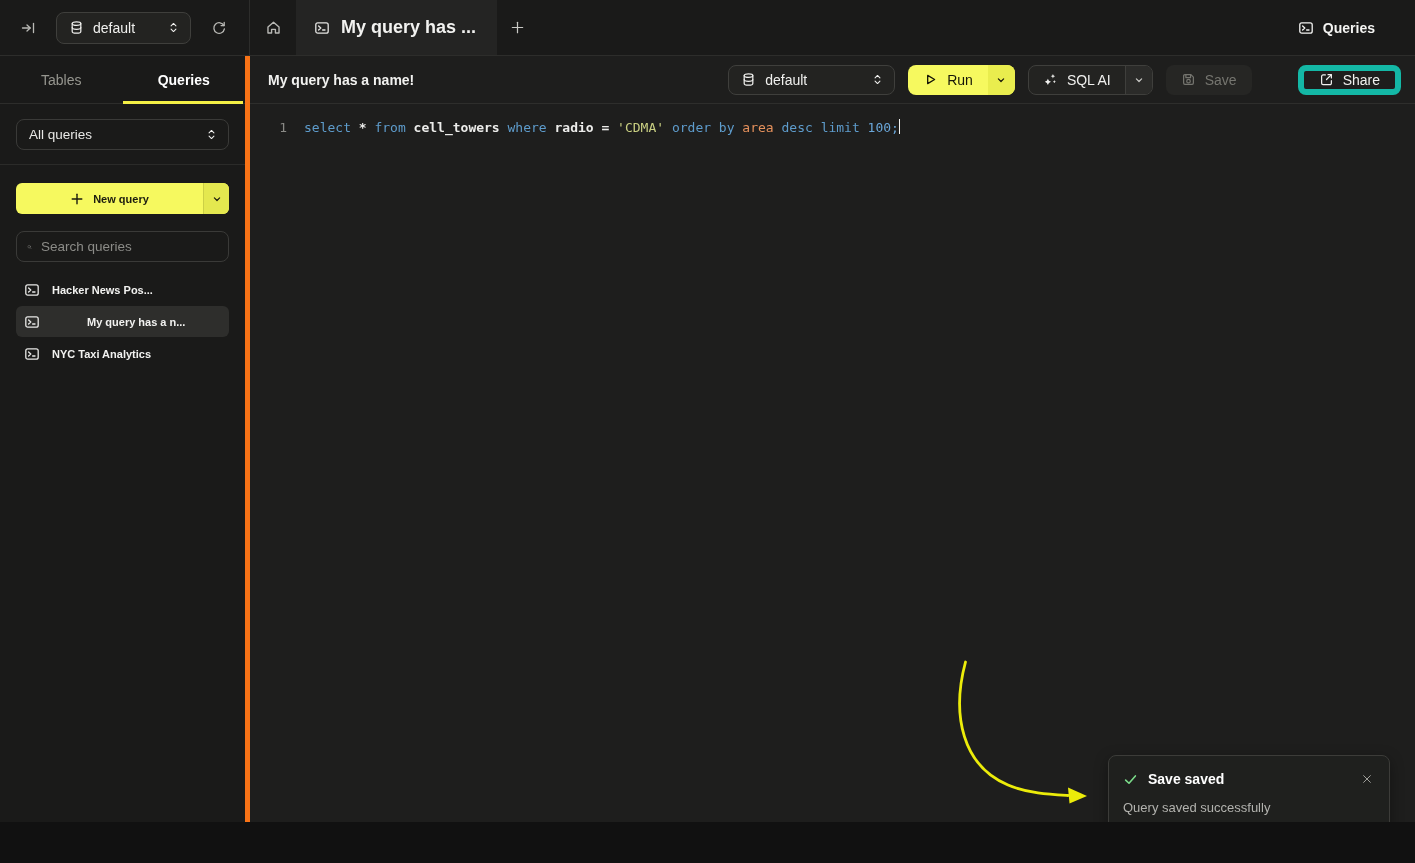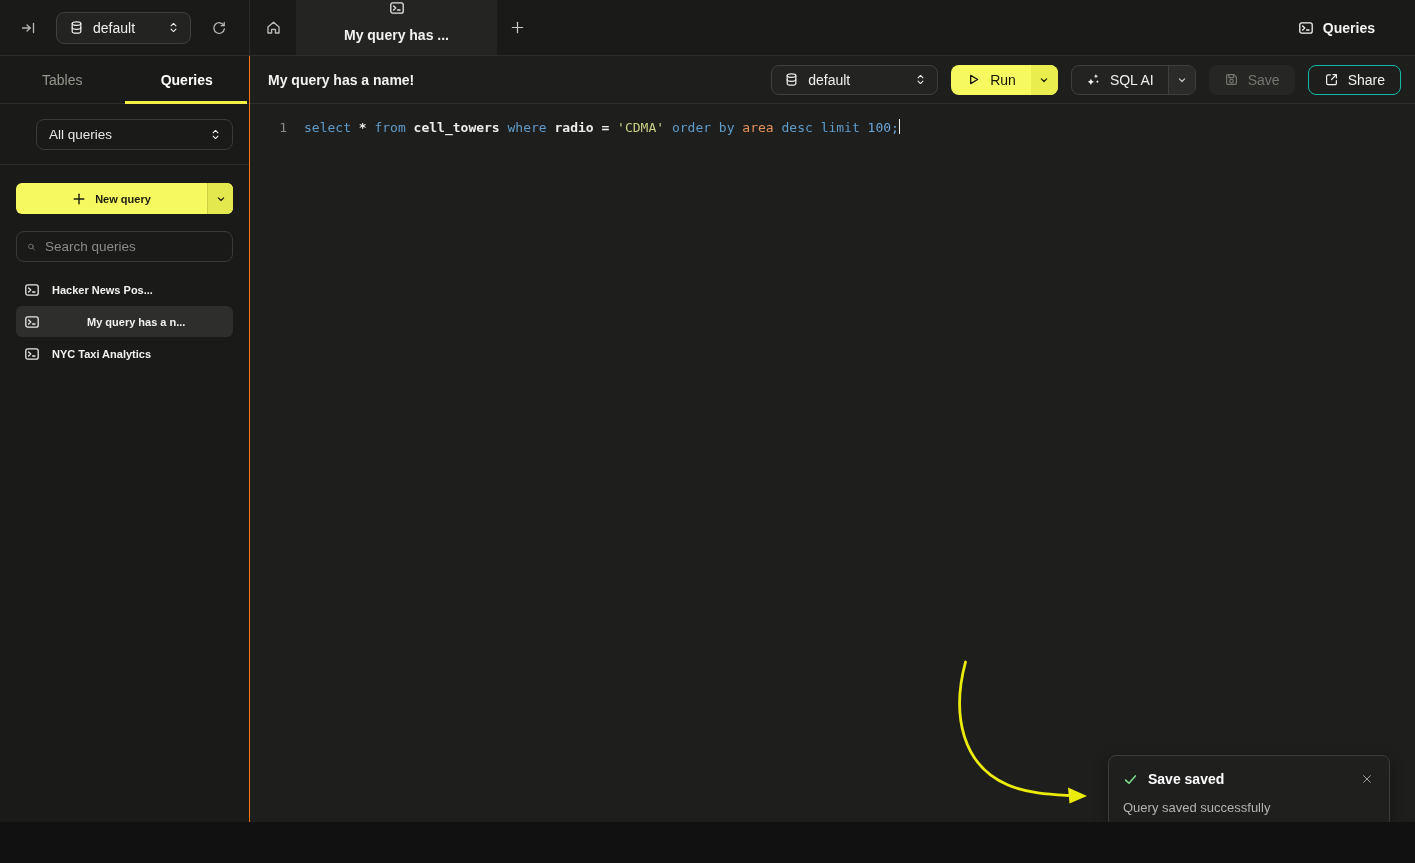--- a/index.html
+++ b/index.html
@@ -25,35 +25,35 @@
     height:32px; padding:0 10px 0 12px;
     background:#232321; border:1px solid #3f3f3c; border-radius:8px;
     color:#f0f0ee; cursor:pointer;
   }
   .select .lbl { flex:1; font-size:14px; }
   .topbar-db { width:135px; }
   .tabstrip { display:flex; align-items:stretch; }
   .home-btn { width:46px; display:flex; align-items:center; justify-content:center; color:#b9b9b5; cursor:pointer; background:transparent; border:none; }
   .tab {
     width:201px; display:flex; align-items:center; gap:11px; padding:0 18px;
-    background:#242423; color:#f2f2f0; font-weight:600; font-size:14px; cursor:pointer;flex-direction:column;
+    background:#242423; color:#f2f2f0; font-weight:600; font-size:18px; cursor:pointer;
   }
   .tab .ticon { color:#e4e4e2; }
   .plus-btn { width:40px; display:flex; align-items:center; justify-content:center; color:#c9c9c5; font-size:18px; cursor:pointer; background:transparent; border:none; }
   .topbar-right { margin-left:auto; display:flex; align-items:center; padding-right:40px; gap:9px; font-weight:700; color:#f4f4f2; }
 
   
   .body { display:flex; height:806px; }
-  .sidebar { width:250px; flex:0 0 250px; background:#1a1a19; border-right:1px solid #f97316; display:flex; flex-direction:column; }
+  .sidebar { width:250px; flex:0 0 250px; background:#1a1a19; border-right:5px solid #f97316; display:flex; flex-direction:column; }
   .side-tabs { display:flex; height:48px; border-bottom:1px solid #2d2d2b; }
   .side-tab { flex:1; display:flex; align-items:center; justify-content:center; font-size:14px; color:#96968f; cursor:pointer; position:relative; background:transparent; border:none; font-family:inherit; }
   .side-tab.active { color:#ffffff; font-weight:600; }
   .side-tab.active::after { content:""; position:absolute; left:0; right:2px; bottom:-1px; height:3px; background:#f3ef45; }
   .side-content { padding:15px 16px 0; }
-  .side-select { height:31px; background:transparent; border:1px solid #3a3a38;margin-left:20px; }
+  .side-select { height:31px; background:transparent; border:1px solid #3a3a38; }
   .side-select .lbl { font-size:13.5px; color:#e8e8e6; }
   .side-divider { height:1px; background:#2b2b29; margin:14px -16px 18px; }
   .newquery {
     display:flex; align-items:stretch; height:31px; border-radius:6px; overflow:hidden;
     background:#f6f95f; color:#1c1c0f; cursor:pointer; margin-bottom:17px;
   }
   .newquery-main { flex:1; display:flex; align-items:center; justify-content:center; gap:9px; font-size:11px; font-weight:600; }
   .newquery-caret { width:26px; display:flex; align-items:center; justify-content:center; background:#e4e84f; border-left:1px solid rgba(0,0,0,.1); }
   .search {
     display:flex; align-items:center; gap:9px; height:31px; padding:0 10px;
@@ -80,21 +80,21 @@
   .tb-db { width:167px; height:30px; }
   .splitbtn { display:flex; align-items:stretch; height:30px; border-radius:8px; overflow:hidden; cursor:pointer; }
   .run { background:#f6f95f; color:#161608; }
   .run-main { display:flex; align-items:center; gap:9px; padding:0 15px; font-size:14px; font-weight:500; }
   .run-caret { width:27px; display:flex; align-items:center; justify-content:center; background:#e9ed4e; }
   .sqlai { border:1px solid #3f3f3c; background:#232321; color:#f0f0ee; }
   .sqlai-main { display:flex; align-items:center; gap:9px; padding:0 14px; font-size:14px; font-weight:500; }
   .sqlai-caret { width:27px; display:flex; align-items:center; justify-content:center; background:#2b2b29; border-left:1px solid #3f3f3c; color:#c9c9c5; }
   .btn { display:flex; align-items:center; gap:9px; height:30px; padding:0 15px; border-radius:8px; font-size:14px; font-weight:400; cursor:pointer; border:none; font-family:inherit; }
   .save { background:#262624; color:#75756f; }
-  .share { background:transparent; border:1px solid #14b8a6; color:#f0f0ee; }
+  .share { background:transparent; border:6px solid #14b8a6; color:#f0f0ee;margin-left:33px; }
 
   
   .editor { flex:1; padding-top:14px; cursor:text; }
   .code-row { display:flex; align-items:center; font-family:"DejaVu Sans Mono", monospace; font-size:13px; line-height:19px; }
   .gutter { width:22px; margin-left:15px; text-align:right; color:#8a8a86; flex:0 0 22px; }
   .code { margin-left:17px; white-space:pre; }
   .tk-kw { color:#5e9ccc; }
   .tk-id { color:#ececea; font-weight:bold; }
   .tk-str { color:#c9cf82; }
   .tk-col { color:#e6915c; }

